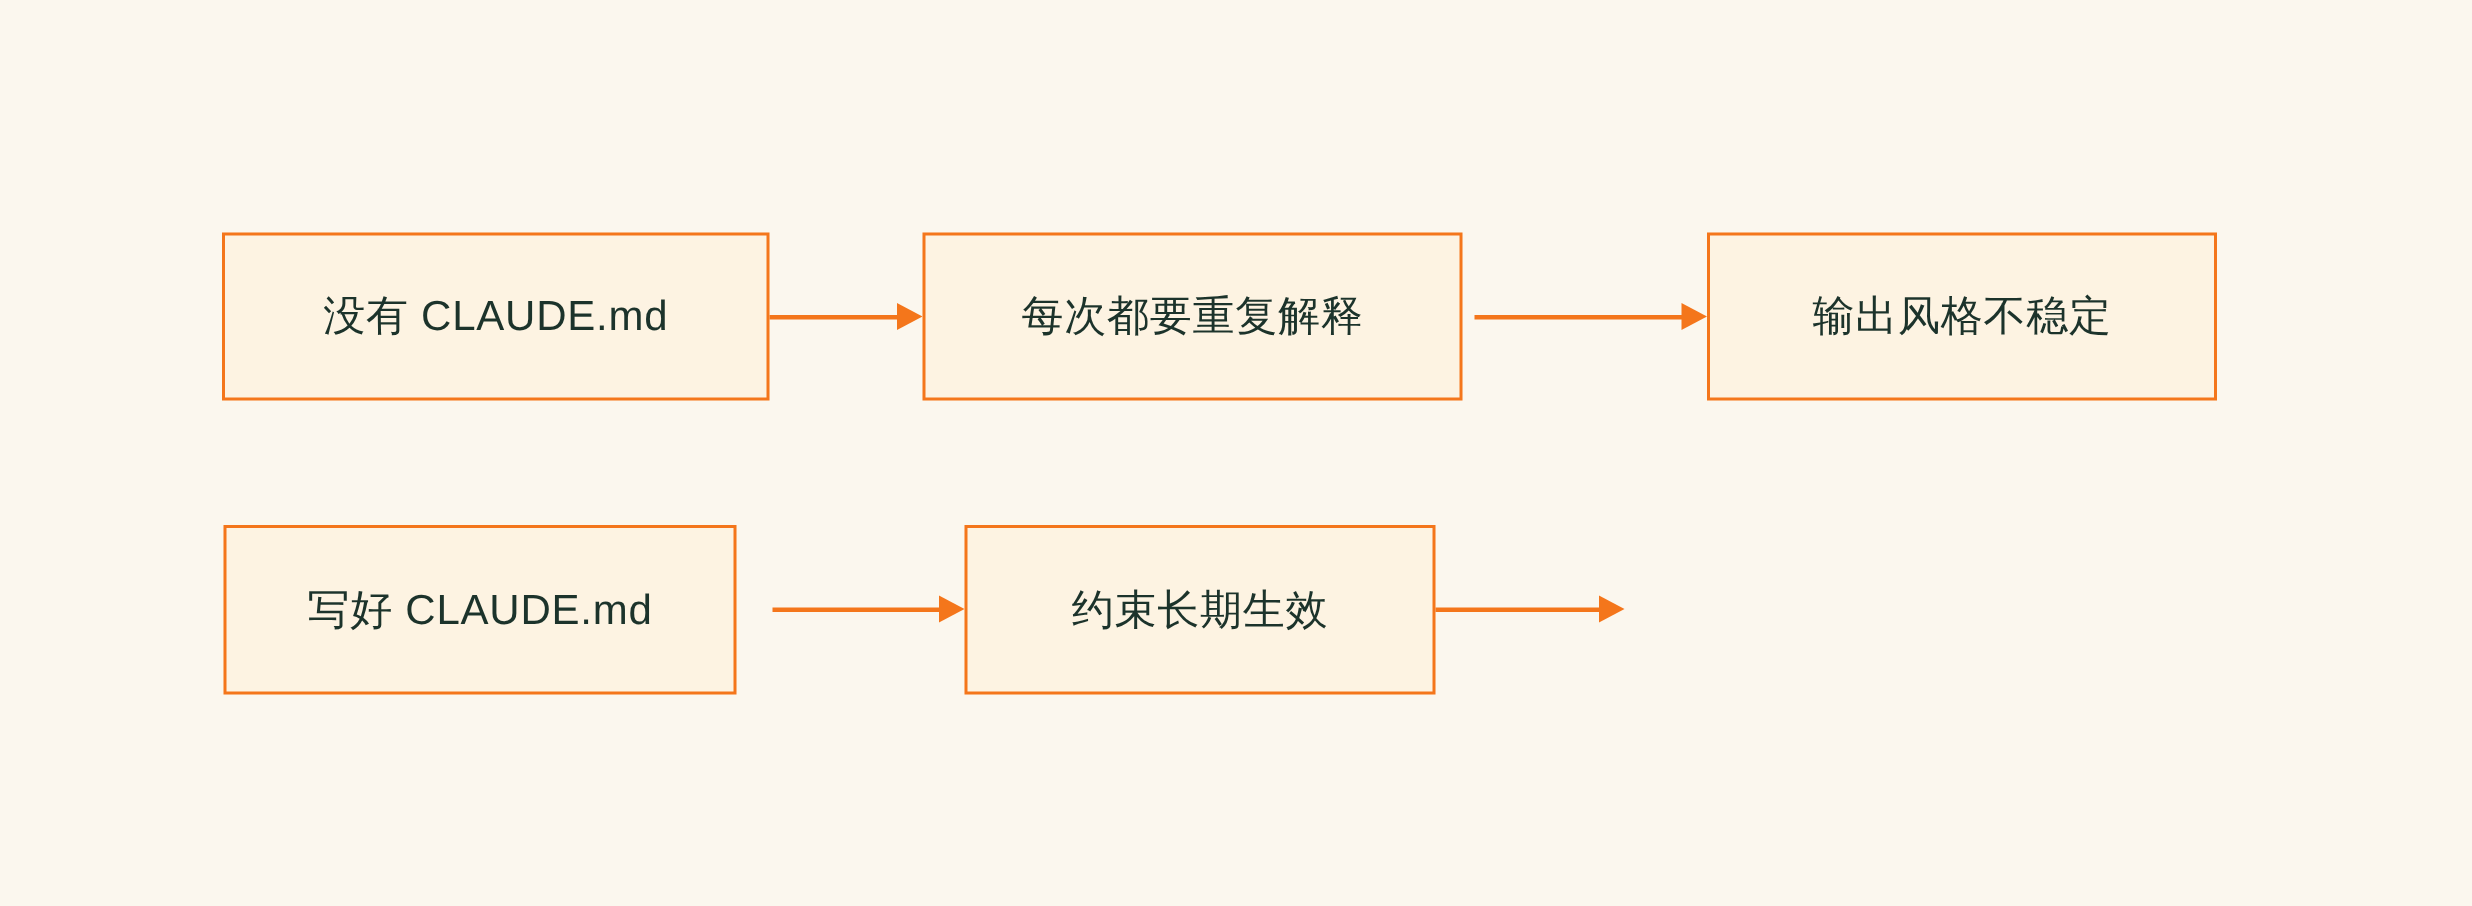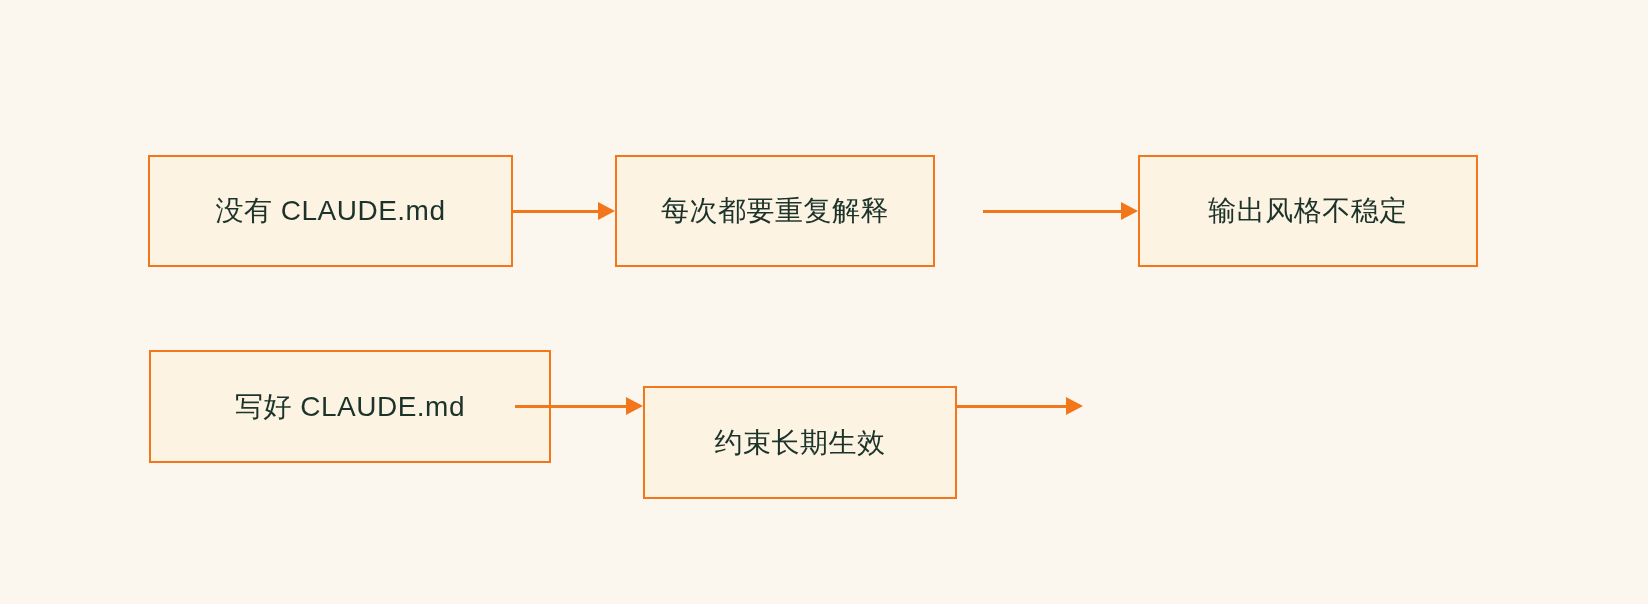--- a/index.html
+++ b/index.html
@@ -40,27 +40,27 @@
   }
   .arrow .head{
     position:absolute;right:0;top:0;
     width:0;height:0;
     border-left:17px solid var(--accent);
     border-top:9px solid transparent;
     border-bottom:9px solid transparent;
   }
   
   .n1{left:148px;top:155px;width:365px;height:112px;}
-  .n2{left:615px;top:155px;width:320px;height:112px;}
+  .n2{left:615px;top:155px;width:360px;height:112px;}
   .n3{left:1138px;top:155px;width:340px;height:112px;}
   .a1{left:513px;top:202px;width:102px;}
   .a2{left:983px;top:202px;width:155px;}
   
-  .n4{left:149px;top:350px;width:402px;height:113px;}
-  .n5{left:643px;top:350px;width:314px;height:113px;margin-top:36px;}
+  .n4{left:149px;top:350px;width:342px;height:113px;}
+  .n5{left:643px;top:350px;width:314px;height:113px;}
   .n6{left:1083px;top:350px;width:452px;height:113px;}
   .a3{left:515px;top:397px;width:128px;}
   .a4{left:957px;top:397px;width:126px;}
 </style>
 </head>
 <body>
 
 <div class="canvas">
 
   <div class="node n1">

